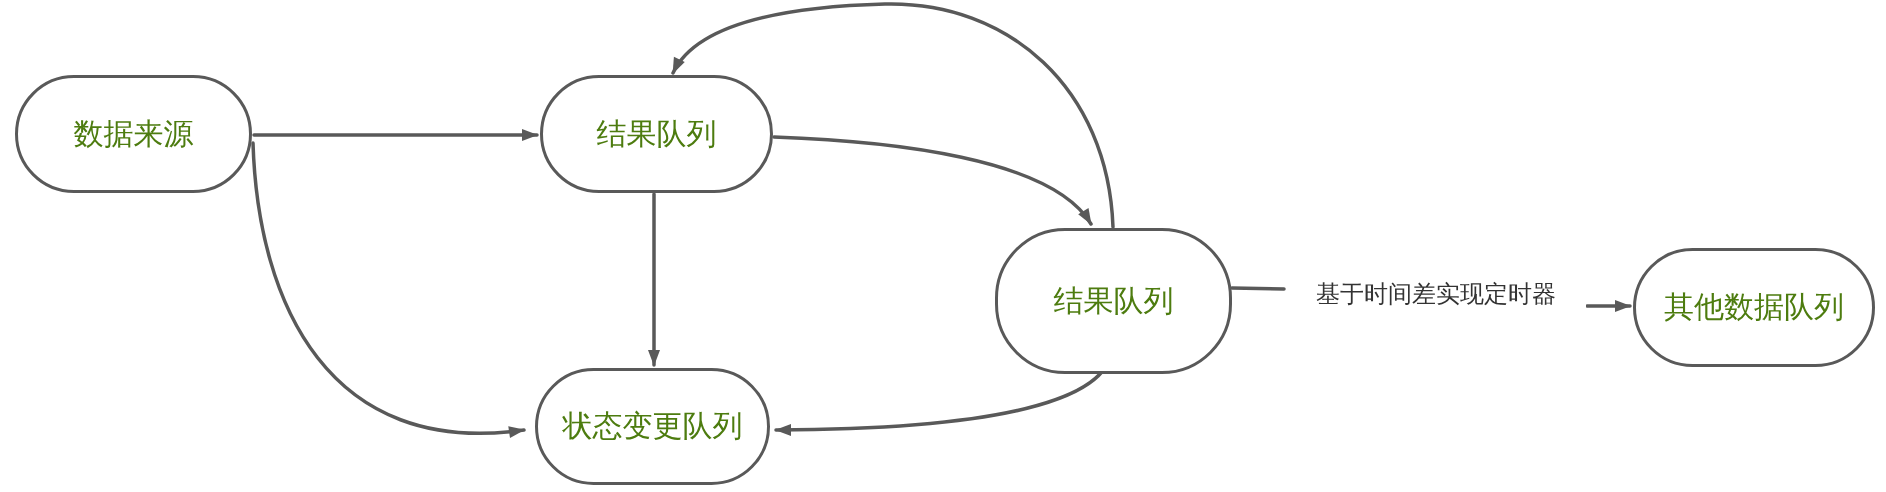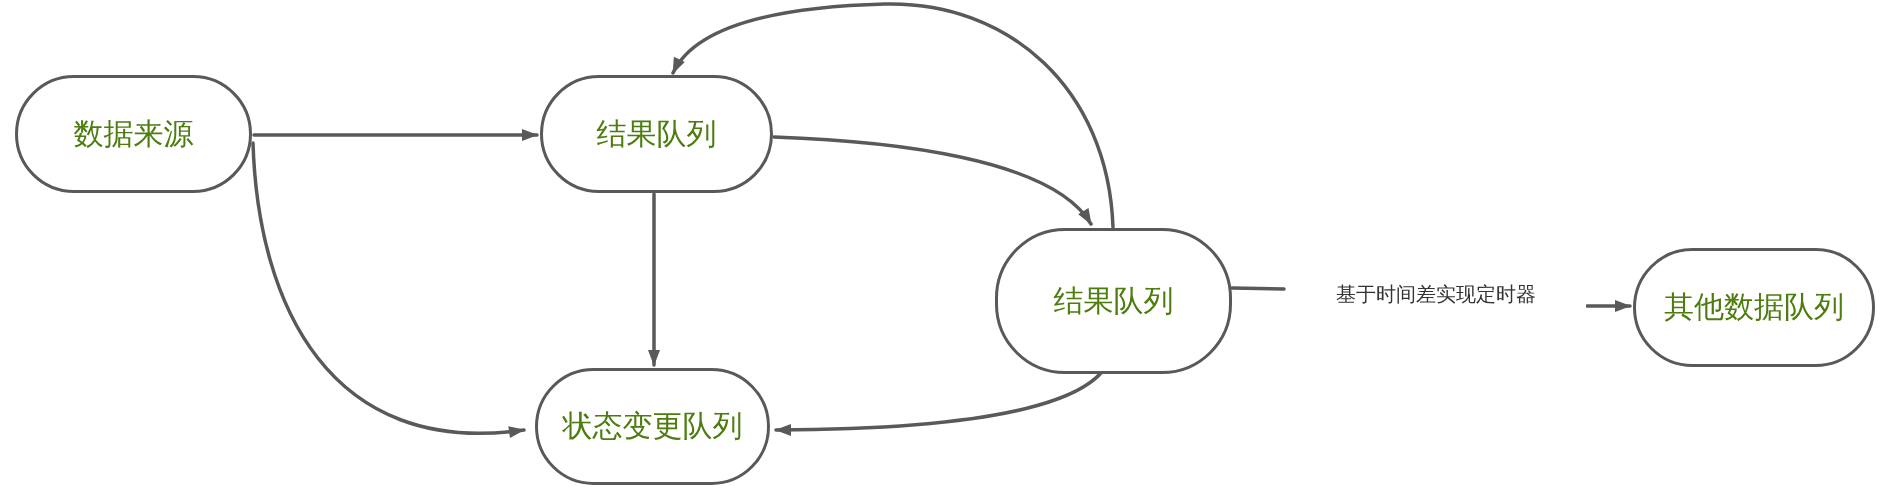--- a/index.html
+++ b/index.html
@@ -45,21 +45,21 @@
   .node-waiting{ left: 540px;  top: 75px;  width: 233px; height: 118px; }
   .node-result { left: 995px;  top: 228px; width: 237px; height: 146px; text-align: center; }
   .node-status { left: 535px;  top: 368px; width: 235px; height: 117px; }
   .node-other  { left: 1633px; top: 248px; width: 242px; height: 119px; }
   .edge-label {
     position: absolute;
     left: 1286px;
     top: 276px;
     width: 300px;
     text-align: center;
-    font-size: 20px;
+    font-size: 24px;
     line-height: 36px;
     color: #333333;
     background: #ffffff;
     white-space: nowrap;
   }
 </style>
 </head>
 <body>
 
 <div class="canvas">

